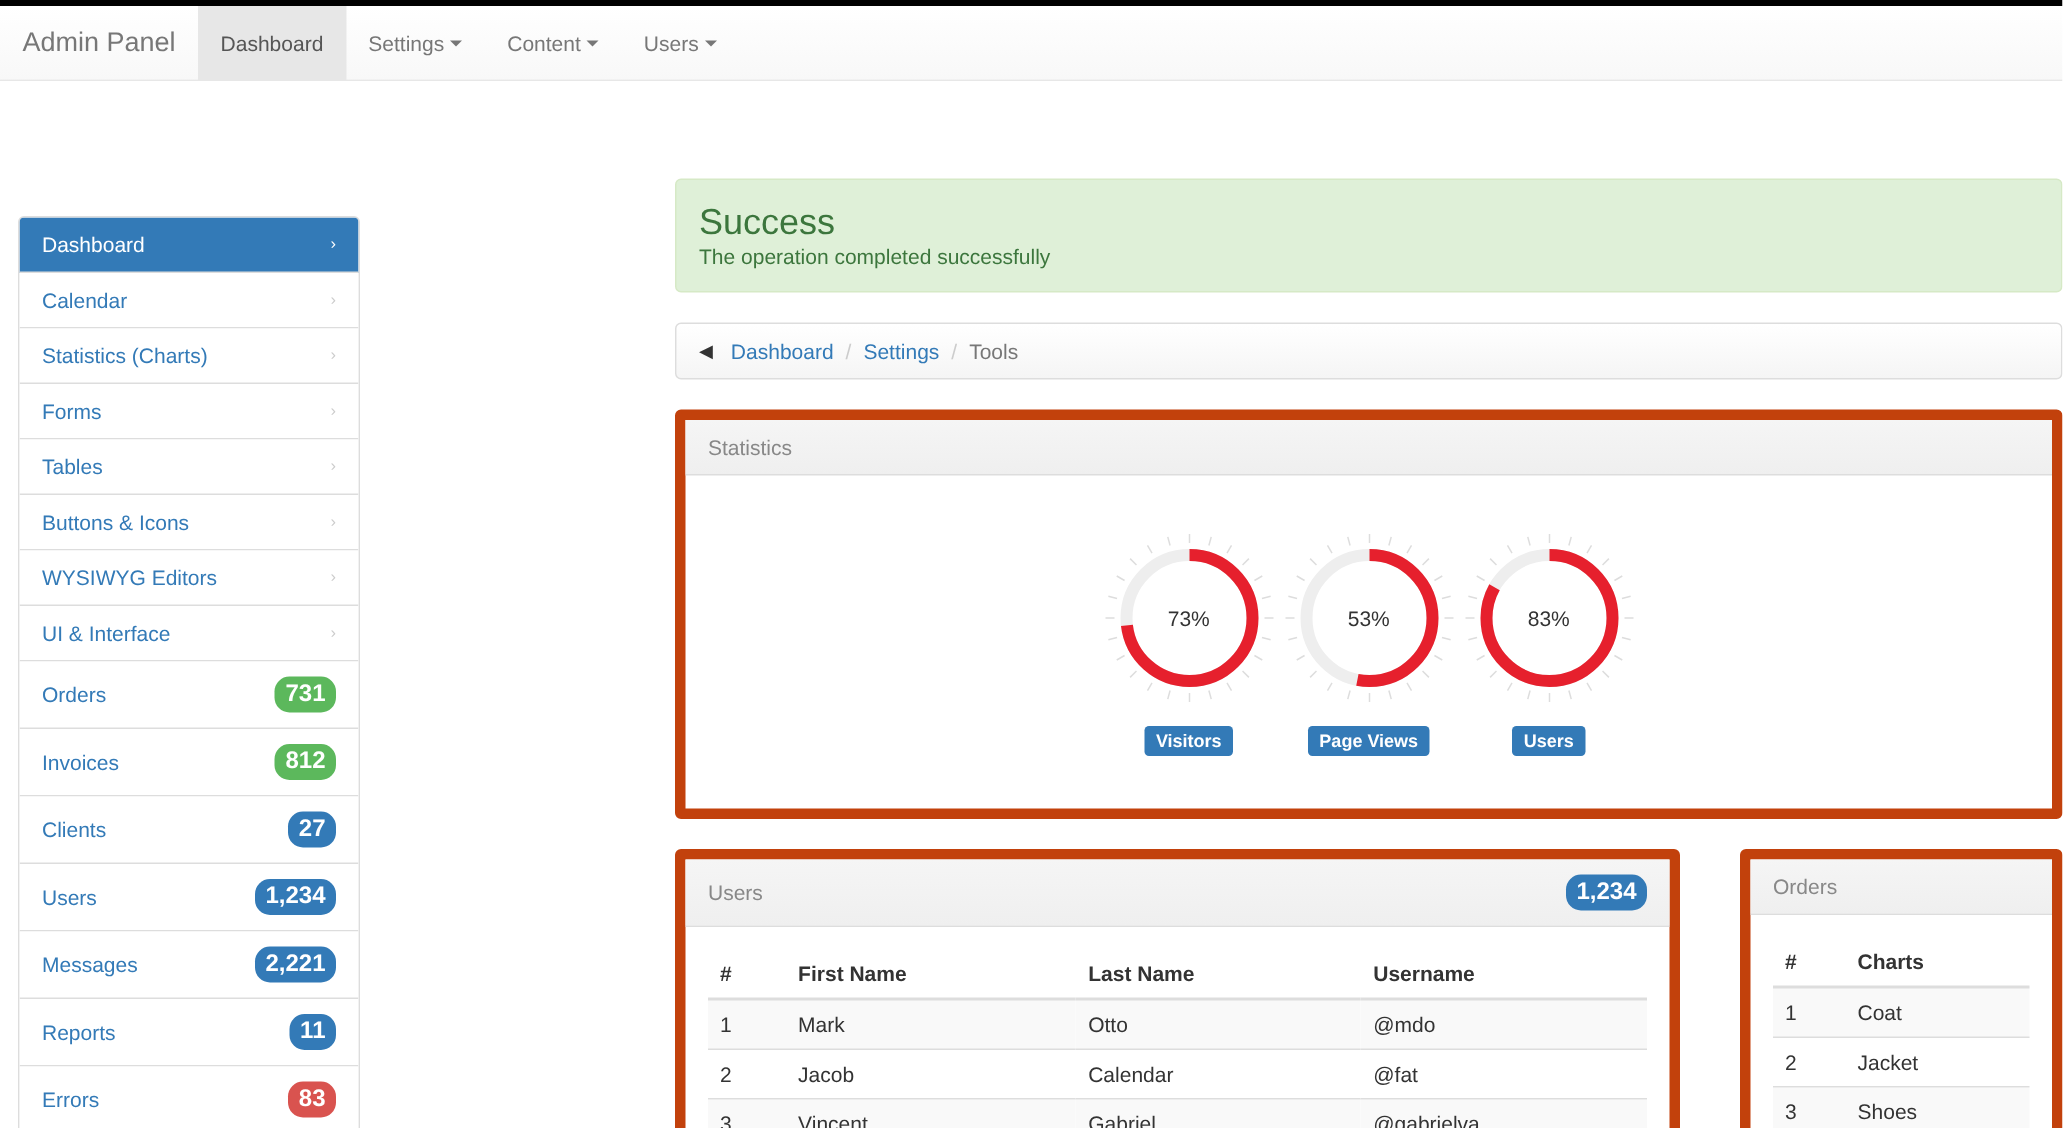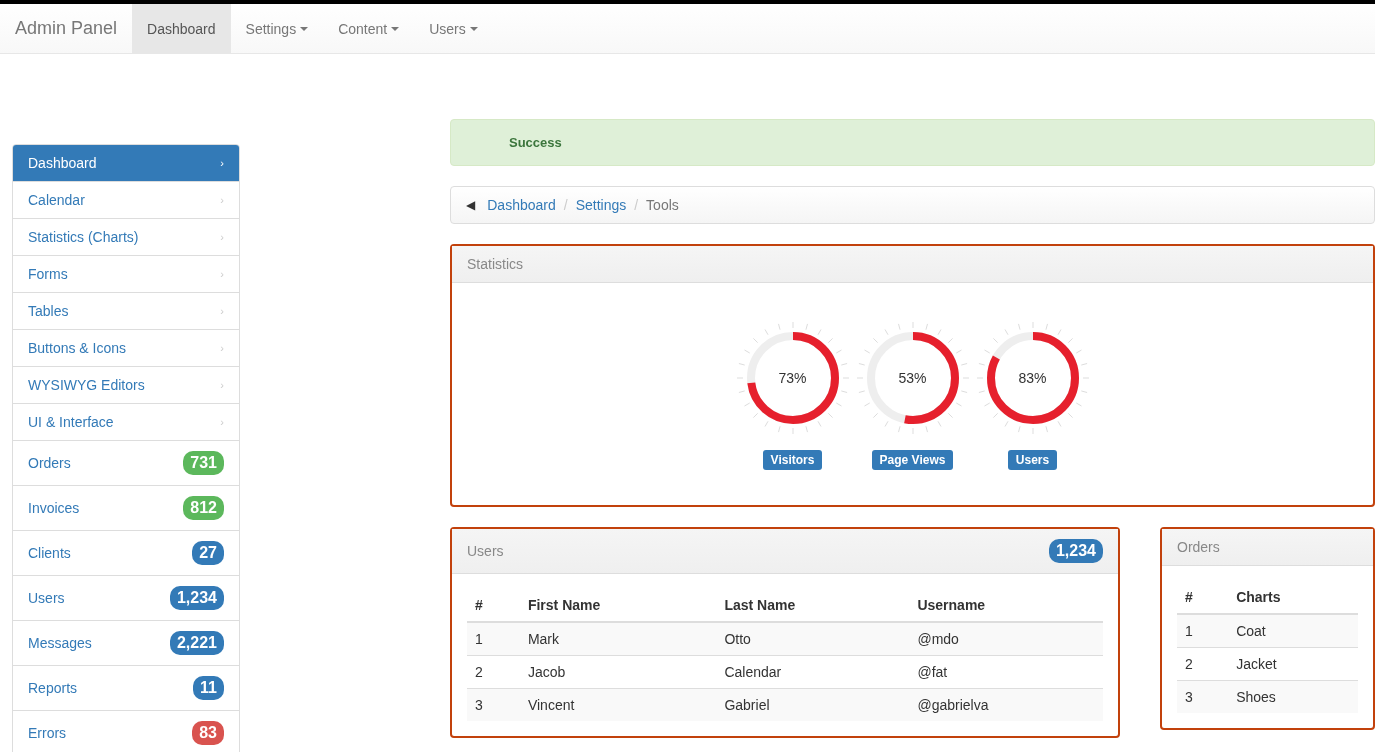--- a/index.html
+++ b/index.html
@@ -105,44 +105,43 @@
 }
 .alert-success {
   background: #dff0d8;
   border: 1px solid #d6e9c6;
   border-radius: 4px;
   padding: 15px;
   margin-bottom: 20px;
   color: #3c763d;
 }
 .alert-success .alert-title {
-  font-size: 13px;
-  font-weight: bold;
-  margin-left: 43px;
+  font-size: 24px;
+  font-weight: normal;
 }
 .breadcrumb-panel {
   border: 1px solid #ddd;
   border-radius: 4px;
   padding: 10px 15px;
   background: linear-gradient(#fff, #f5f5f5);
   margin-bottom: 20px;
   display: flex;
   align-items: center;
   gap: 8px;
 }
 .breadcrumb-panel .bc-link { color: #337ab7; cursor: pointer; }
 .breadcrumb-panel .bc-sep { color: #ccc; }
 .breadcrumb-panel .bc-current { color: #777; }
 .bc-back {
   color: #333;
   font-size: 12px;
   margin-right: 4px;
 }
 .panel {
-  border: 2px solid #c2410c;
+  border: 7px solid #c2410c;
   border-radius: 4px;
   margin-bottom: 20px;
 }
 .panel-heading {
   padding: 10px 15px;
   background: linear-gradient(#f5f5f5, #efefef);
   border-bottom: 1px solid #ddd;
   color: #888;
   display: flex;
   justify-content: space-between;
@@ -289,20 +288,21 @@
           <span>Logs</span>
           <span class="badge badge-warning">4,231</span>
         </div>
       </div>
   </div>
 
   <div class="main">
 
     <div class="alert-success">
       <div class="alert-title">Success</div>
+      <div>The operation completed successfully</div>
     </div>
 
     <div class="breadcrumb-panel">
       <span class="bc-back">◀</span>
       <span class="bc-link">Dashboard</span>
       <span class="bc-sep">/</span>
       <span class="bc-link">Settings</span>
       <span class="bc-sep">/</span>
       <span class="bc-current">Tools</span>
     </div>

